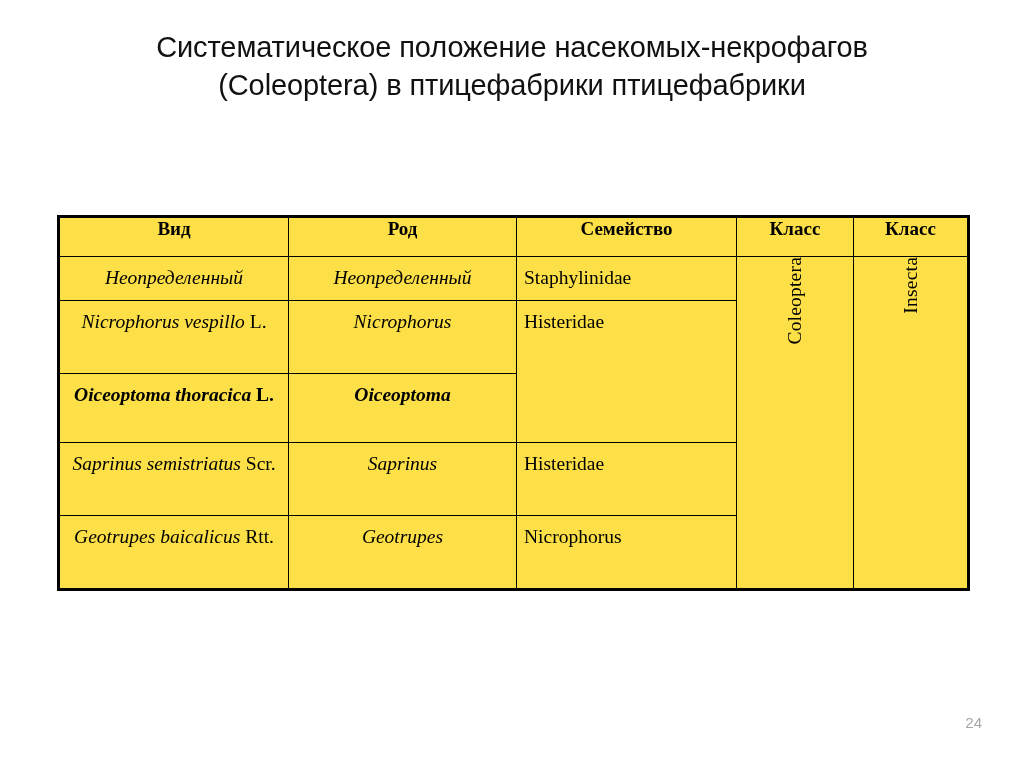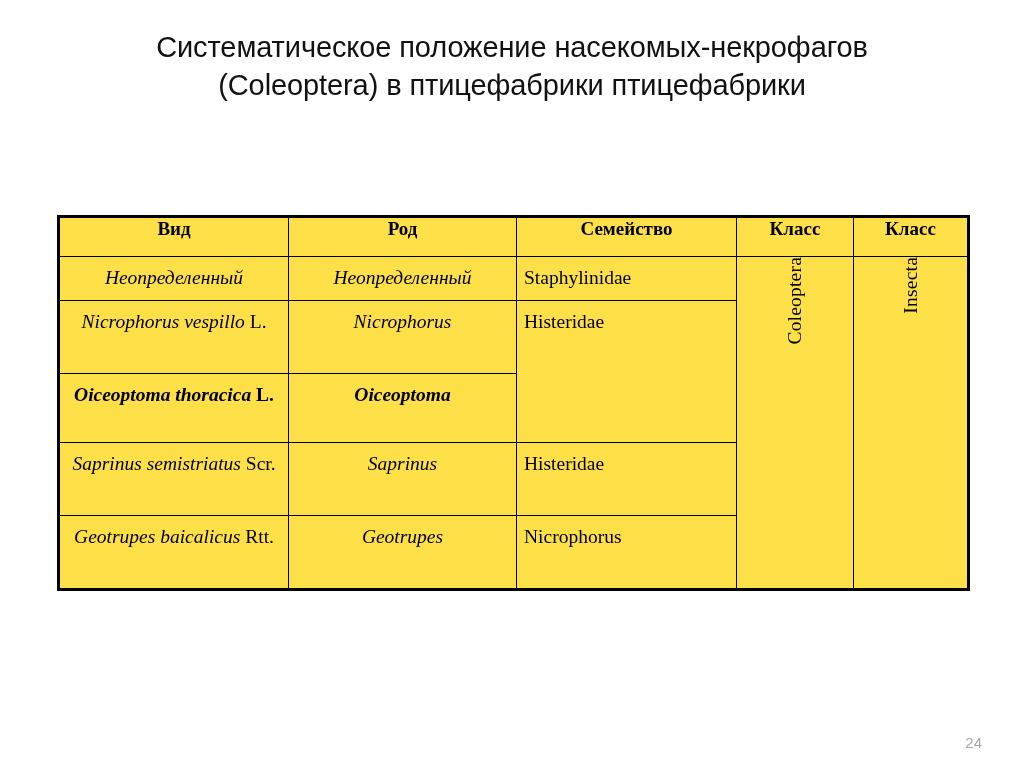--- a/index.html
+++ b/index.html
@@ -113,21 +113,21 @@
     font-size: 19.5px;
     line-height: 1;
     white-space: nowrap;
     letter-spacing: 0.2px;
   }
 
   
   .page-number {
     position: absolute;
     right: 42px;
-    bottom: 16px;
+    bottom: 36px;
     font-family: "Liberation Sans", "DejaVu Sans", sans-serif;
     font-size: 15px;
     color: #a6a6a6;
   }
 </style>
 </head>
 <body>
 
 <div class="slide">
 

